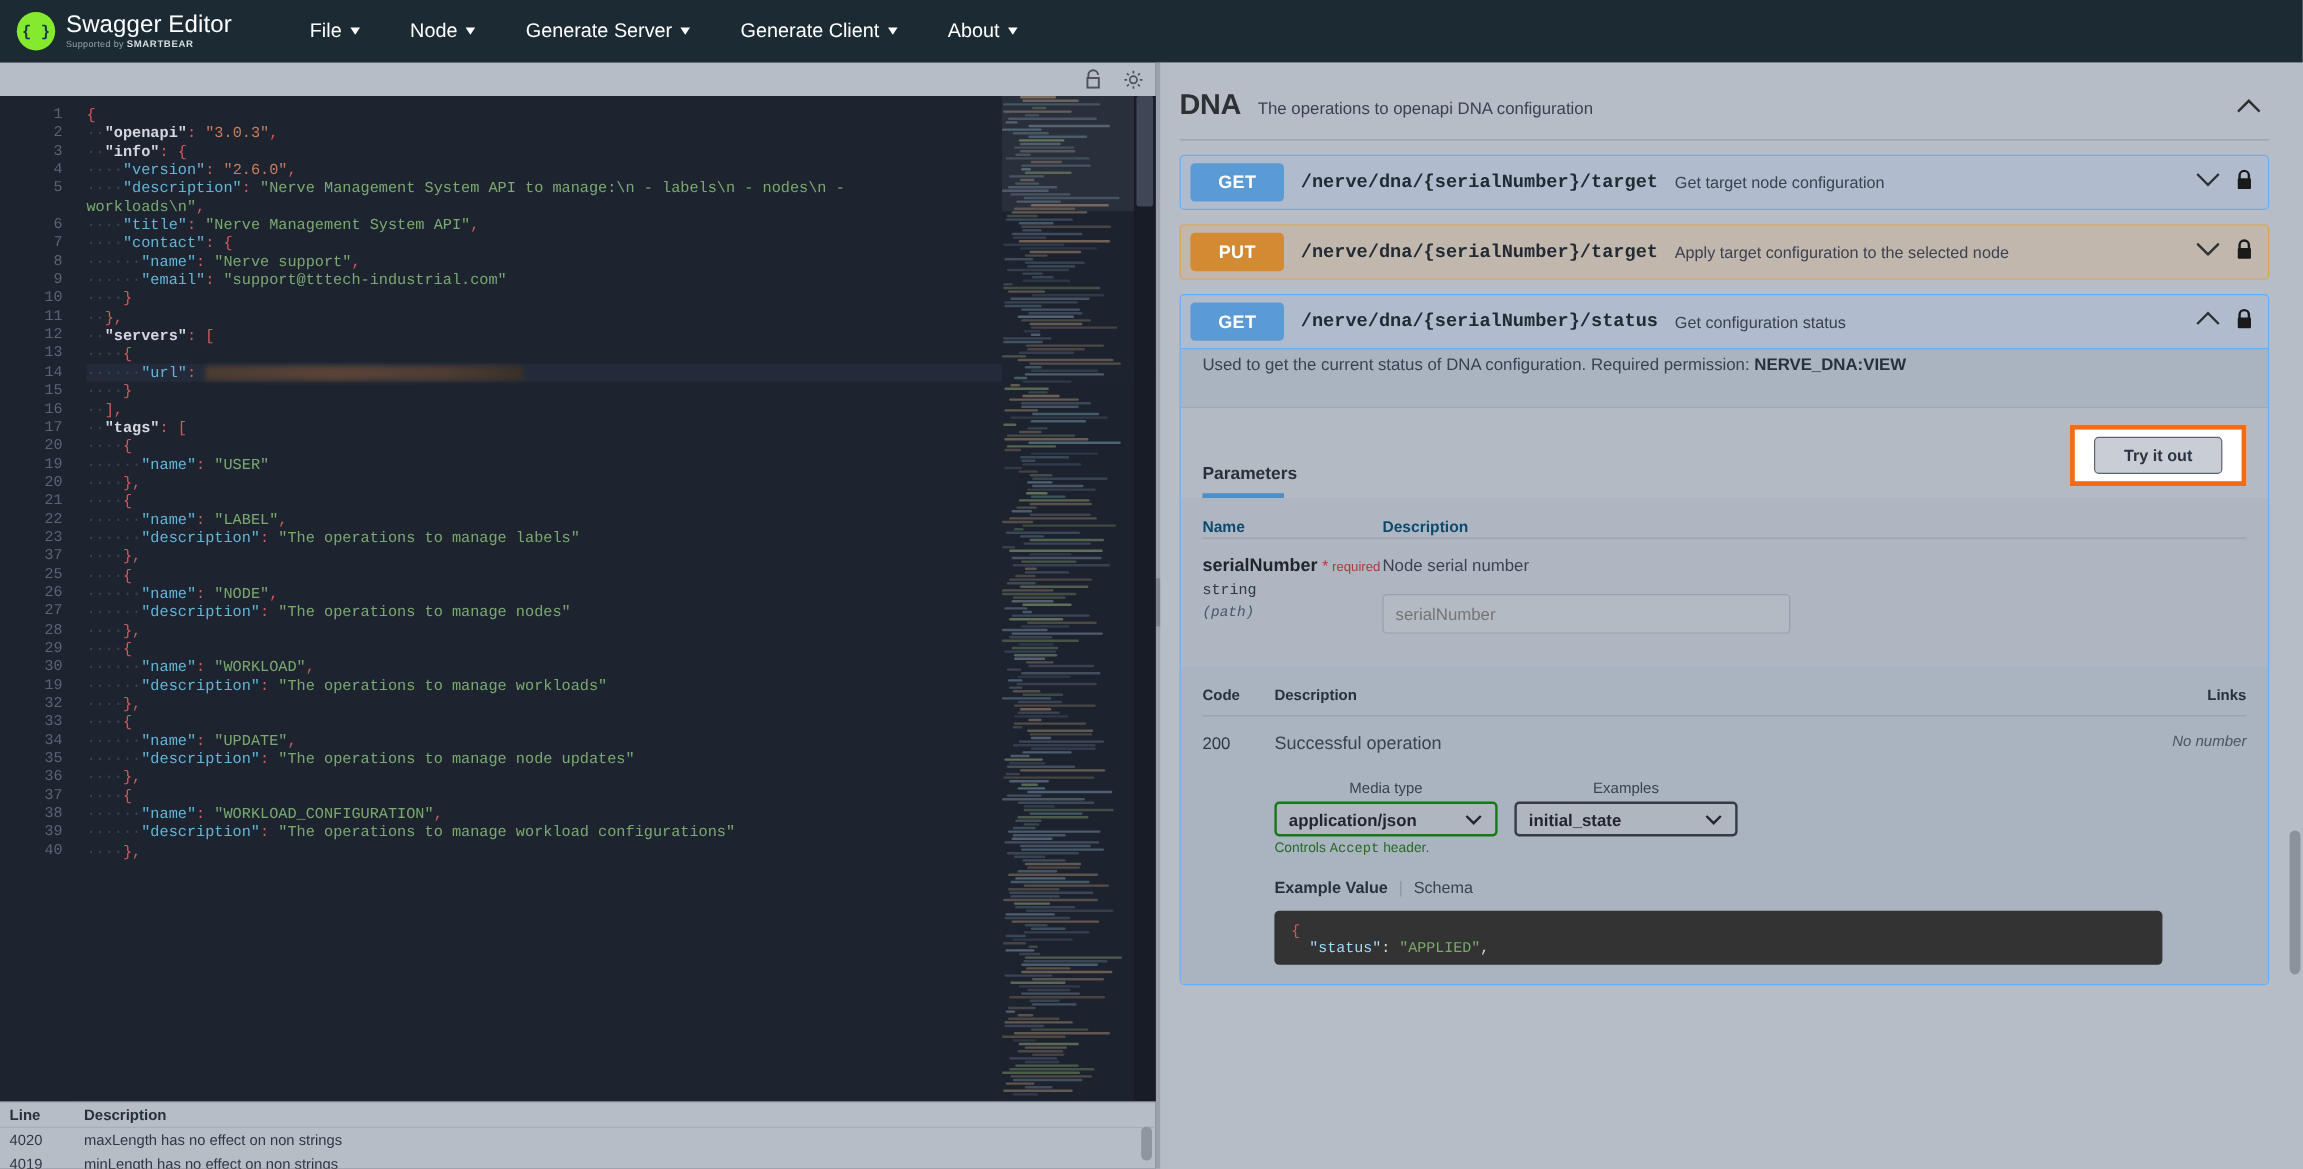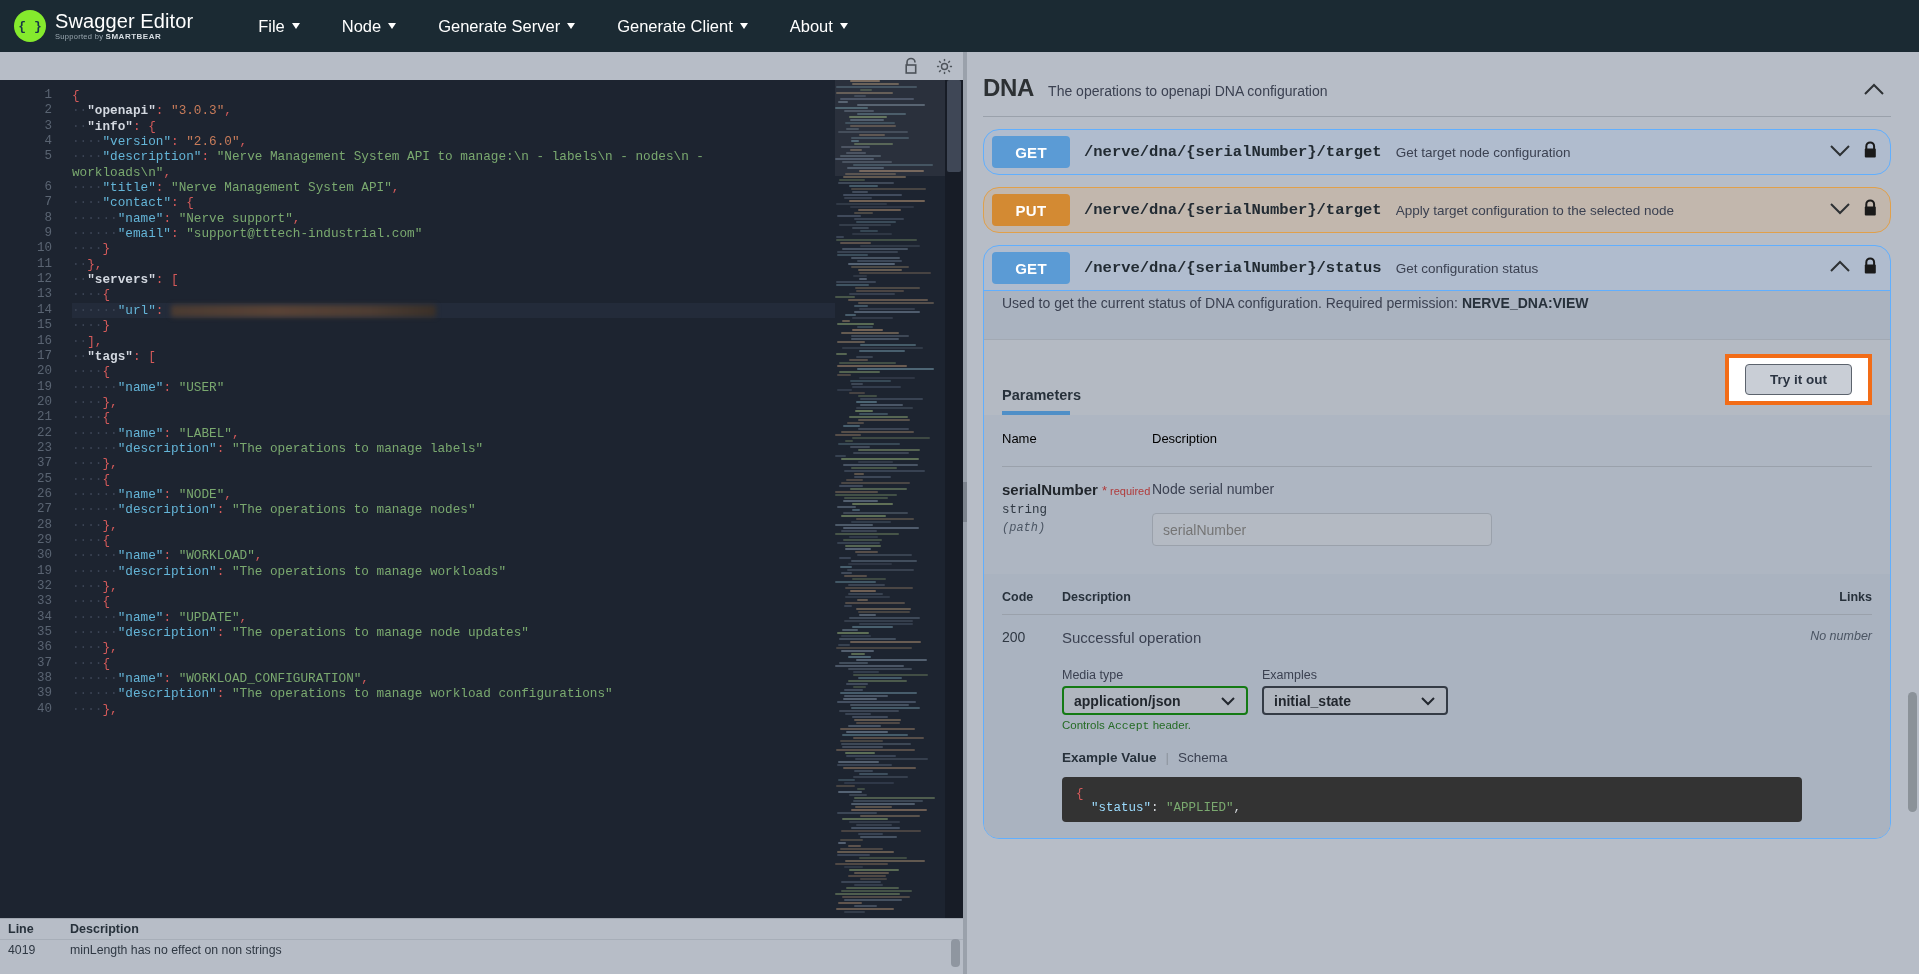--- a/index.html
+++ b/index.html
@@ -113,21 +113,21 @@
     padding: 0; 
   }
   #swagger { padding: 0 20px 0 8px; height: 922px; overflow: hidden; }
 
   .tag-head { display: flex; align-items: baseline; padding: 22px 8px 8px 8px; }
   .tag-name { font-size: 24px; font-weight: bold; color: #2d3134; letter-spacing: -.3px; }
   .tag-desc { font-size: 14px; color: #3b4151; margin-left: 14px; }
   .tag-collapse { margin-left: auto; cursor: pointer; padding-right: 6px; }
   .tag-rule { height: 1px; background: #9aa1ab; margin: 6px 8px 0 8px; }
 
-  .op { margin: 12px 8px; border-radius: 16px; border: 1px solid; overflow: hidden; }
+  .op { margin: 12px 8px; border-radius: 4px; border: 1px solid; overflow: hidden; }
   .op.get { border-color: #61affe; background: #b0bcce; }
   .op.put { border-color: #e0a04b; background: #c2b7ad; }
   .op-head { display: flex; align-items: center; padding: 6px 8px; cursor: pointer; }
   .verb {
     width: 78px; height: 32px; border-radius: 4px; color: #fff; font-size: 15px;
     font-weight: bold; display: flex; align-items: center; justify-content: center;
     font-family: "Liberation Sans", sans-serif; flex: none; letter-spacing: .3px;
   }
   .verb.get { background: #5b9bd5; }
   .verb.put { background: #d38a33; }
@@ -149,21 +149,21 @@
   .tryout-wrap {
     margin-left: auto; border: 4px solid #f26c17; background: #fff;
     padding: 6px 16px; margin-bottom: 6px;
   }
   .tryout-btn {
     background: #c9ced6; border: 1.5px solid #5c636d; border-radius: 4px;
     padding: 7px 24px; font-size: 13.5px; font-weight: bold; color: #2b3442; cursor: pointer;
   }
 
   .params { background: #aeb6c2; padding: 0 18px 10px 18px; }
-  .tbl-head { display: flex; font-size: 13px; font-weight: normal; color: #000000; padding: 16px 0 20px 0; border-bottom: 1px solid #9aa1ab; }
+  .tbl-head { display: flex; font-size: 13px; font-weight: bold; color: #0c4a6e; padding: 16px 0 2px 0; border-bottom: 1px solid #9aa1ab; }
   .col-name { width: 150px; }
   .col-desc { margin-left: 0; }
   .prow { display: flex; padding: 14px 0 18px 0; }
   .pname { width: 150px; }
   .pname .nm { font-size: 15px; font-weight: bold; color: #21262c; }
   .pname .req { color: #b03a3a; font-size: 11px; margin-left: 4px; }
   .pname .req .star { font-size: 13px; }
   .pname .ty { font-family: "Liberation Mono", monospace; font-size: 12.5px; color: #2f3843; margin-top: 4px; }
   .pname .loc { font-family: "Liberation Mono", monospace; font-size: 12px; color: #4b5563; font-style: italic; margin-top: 4px; }
   .pdesc { flex: 1; }
@@ -179,21 +179,21 @@
   .rc-code { width: 60px; }
   .rc-desc { flex: 1; }
   .rc-links { width: 70px; text-align: right; }
   .rrow { display: flex; padding: 14px 0 0 0; }
   .rrow .code { width: 60px; font-size: 14px; color: #2f3843; }
   .rrow .body { flex: 1; }
   .rrow .body .succ { font-size: 15px; color: #3b4151; margin-bottom: 22px; }
   .rrow .links { width: 70px; text-align: right; font-size: 12.5px; font-style: italic; color: #4b5563; }
 
   .sel-row { display: flex; gap: 14px; margin-bottom: 2px; }
-  .sel-grp .lbl { font-size: 12.5px; color: #3b4151; margin-bottom: 4px; }
+  .sel-grp .lbl { font-size: 12.5px; color: #3b4151; margin-bottom: 4px; text-align: center; }
   .sel {
     position: relative; width: 186px; height: 29px; background: #b0b6bf; border-radius: 4px;
     display: flex; align-items: center; padding: 0 10px; font-size: 14px; font-weight: bold;
     color: #22272e; cursor: pointer;
   }
   .sel.green { border: 2px solid #147a14; }
   .sel.dark { border: 2px solid #343b45; }
   .sel .chev { margin-left: auto; }
   .ctrl-note { font-size: 11.5px; color: #256b25; margin-top: 4px; }
   .ctrl-note code { font-family: "Liberation Mono", monospace; }
@@ -634,20 +634,24 @@
       </div>
     </div>
 
     <div id="errors">
       <div id="err-head">
         <div class="c1">Line</div>
         <div class="c2">Description</div>
       </div>
       <div id="err-rows">
           <div class="err-row">
+            <div class="c1">4020</div>
+            <div class="c2">maxLength has no effect on non strings</div>
+          </div>
+          <div class="err-row">
             <div class="c1">4019</div>
             <div class="c2">minLength has no effect on non strings</div>
           </div>
         </div>
       <div id="err-scroll">
         <div id="err-thumb"></div>
       </div>
     </div>
   </div>
 

